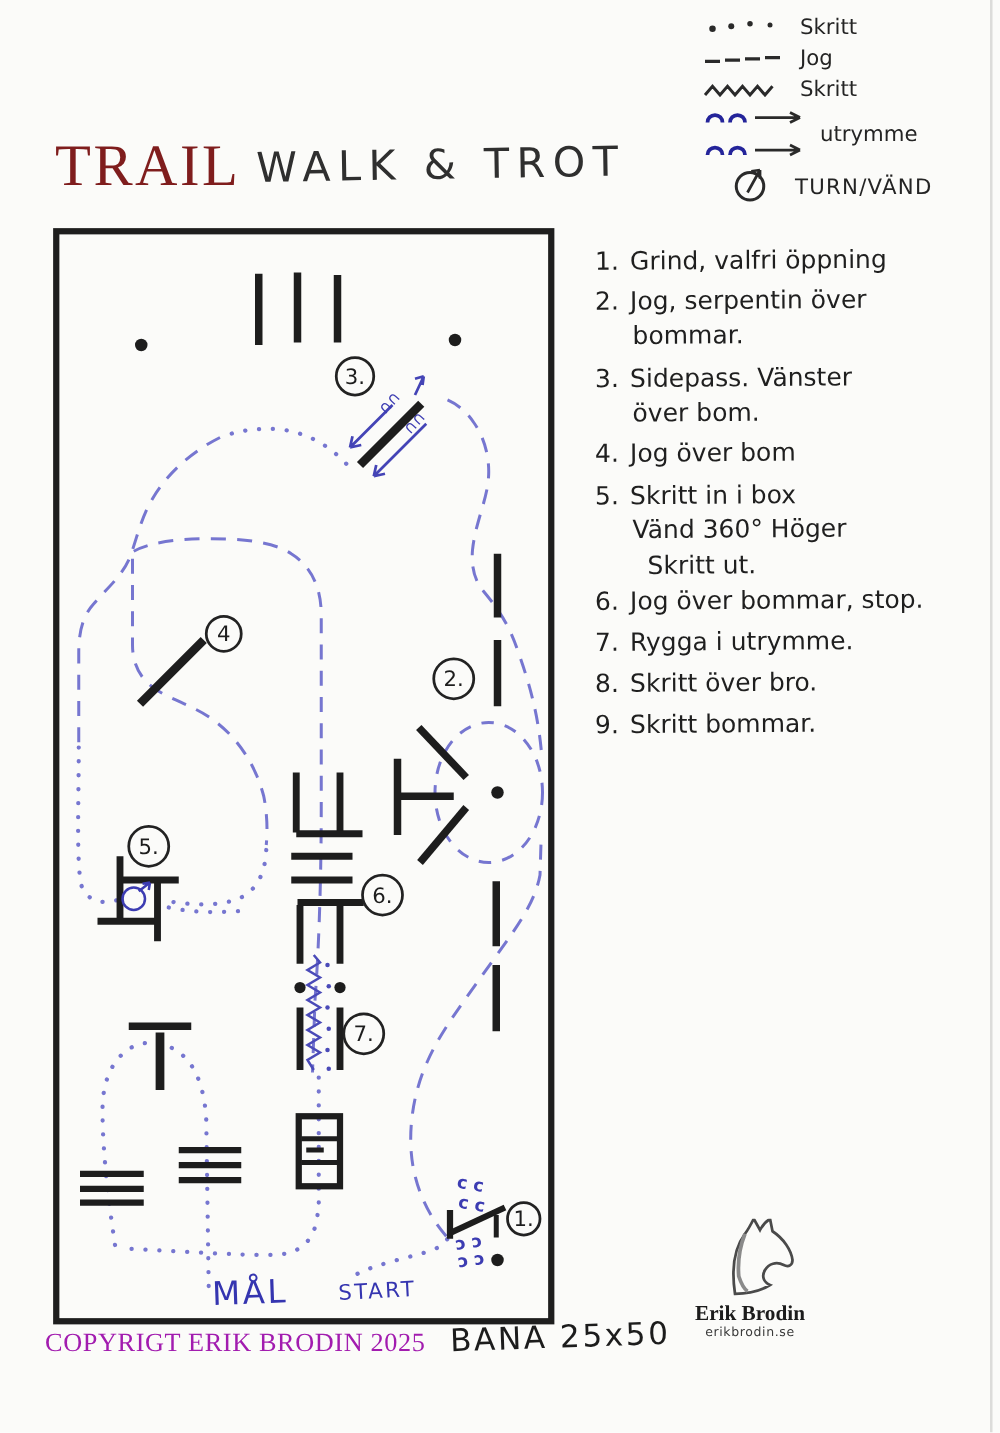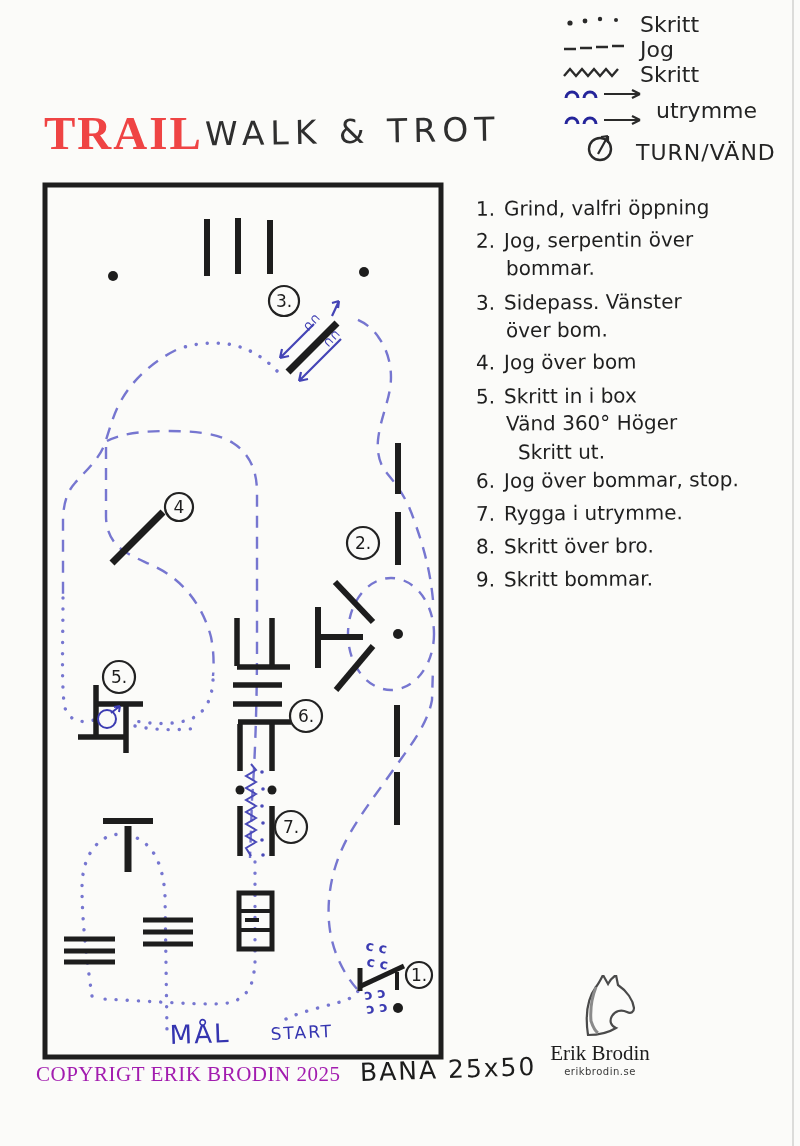--- a/index.html
+++ b/index.html
@@ -1,37 +1,37 @@
 <!DOCTYPE html>
 <html><head>
 <meta charset="utf-8">
 <style>
   html,body{margin:0;padding:0;}
   .page{position:relative;width:800px;height:1146px;background:#fbfbf9;overflow:hidden;
         font-family:"DejaVu Sans",sans-serif;color:#222;}
   .scan-edge{position:absolute;top:0;right:6px;width:2px;height:1146px;background:#dcdcda;}
   .abs{position:absolute;}
-  .title-main{left:44px;top:106px;font-family:"Liberation Serif",serif;font-weight:bold;
-              font-size:47px;letter-spacing:2px;color:#ef4444;}
+  .title-main{left:44px;top:106px;font-family:"Liberation Serif",serif;font-weight:normal;
+              font-size:47px;letter-spacing:2px;color:#7f1d1d;}
   .title-sub{left:205px;top:112px;font-size:33px;color:#2f2f2f;letter-spacing:6px;
              transform:rotate(-1deg);}
   .legend{left:560px;top:4px;width:235px;}
   .legend-row{position:absolute;height:24px;white-space:nowrap;}
-  .legend-label{position:absolute;font-size:22px;color:#242424;}
+  .legend-label{position:absolute;font-size:17px;color:#242424;}
   .obs-line{position:absolute;left:476px;font-size:20px;color:#1f1f1f;white-space:nowrap;
             transform:rotate(-0.4deg);}
   .obs-num{display:inline-block;width:28px;}
   .obs-cont{padding-left:30px;}
   .obs-cont2{padding-left:42px;}
   .footer-copy{left:36px;top:1062px;font-family:"Liberation Serif",serif;font-size:21px;
                letter-spacing:0.5px;color:#a21caf;}
   .footer-bana{left:360px;top:1055px;font-size:25px;color:#1c1c1c;letter-spacing:2px;
                transform:rotate(-2deg);}
   .logo{left:540px;top:975px;width:120px;text-align:center;}
-  .logo-name{font-family:"Liberation Serif",serif;font-weight:normal;font-size:21px;color:#1c1c1c;}
+  .logo-name{font-family:"Liberation Serif",serif;font-weight:bold;font-size:17px;color:#1c1c1c;}
   .logo-site{font-size:10px;color:#3a3a3a;letter-spacing:0.5px;}
   svg text{font-family:"DejaVu Sans",sans-serif;}
 </style>
 </head>
 <body>
 
 <div class="page">
   <div class="scan-edge"></div>
 
   <div class="abs title-main">TRAIL</div>

